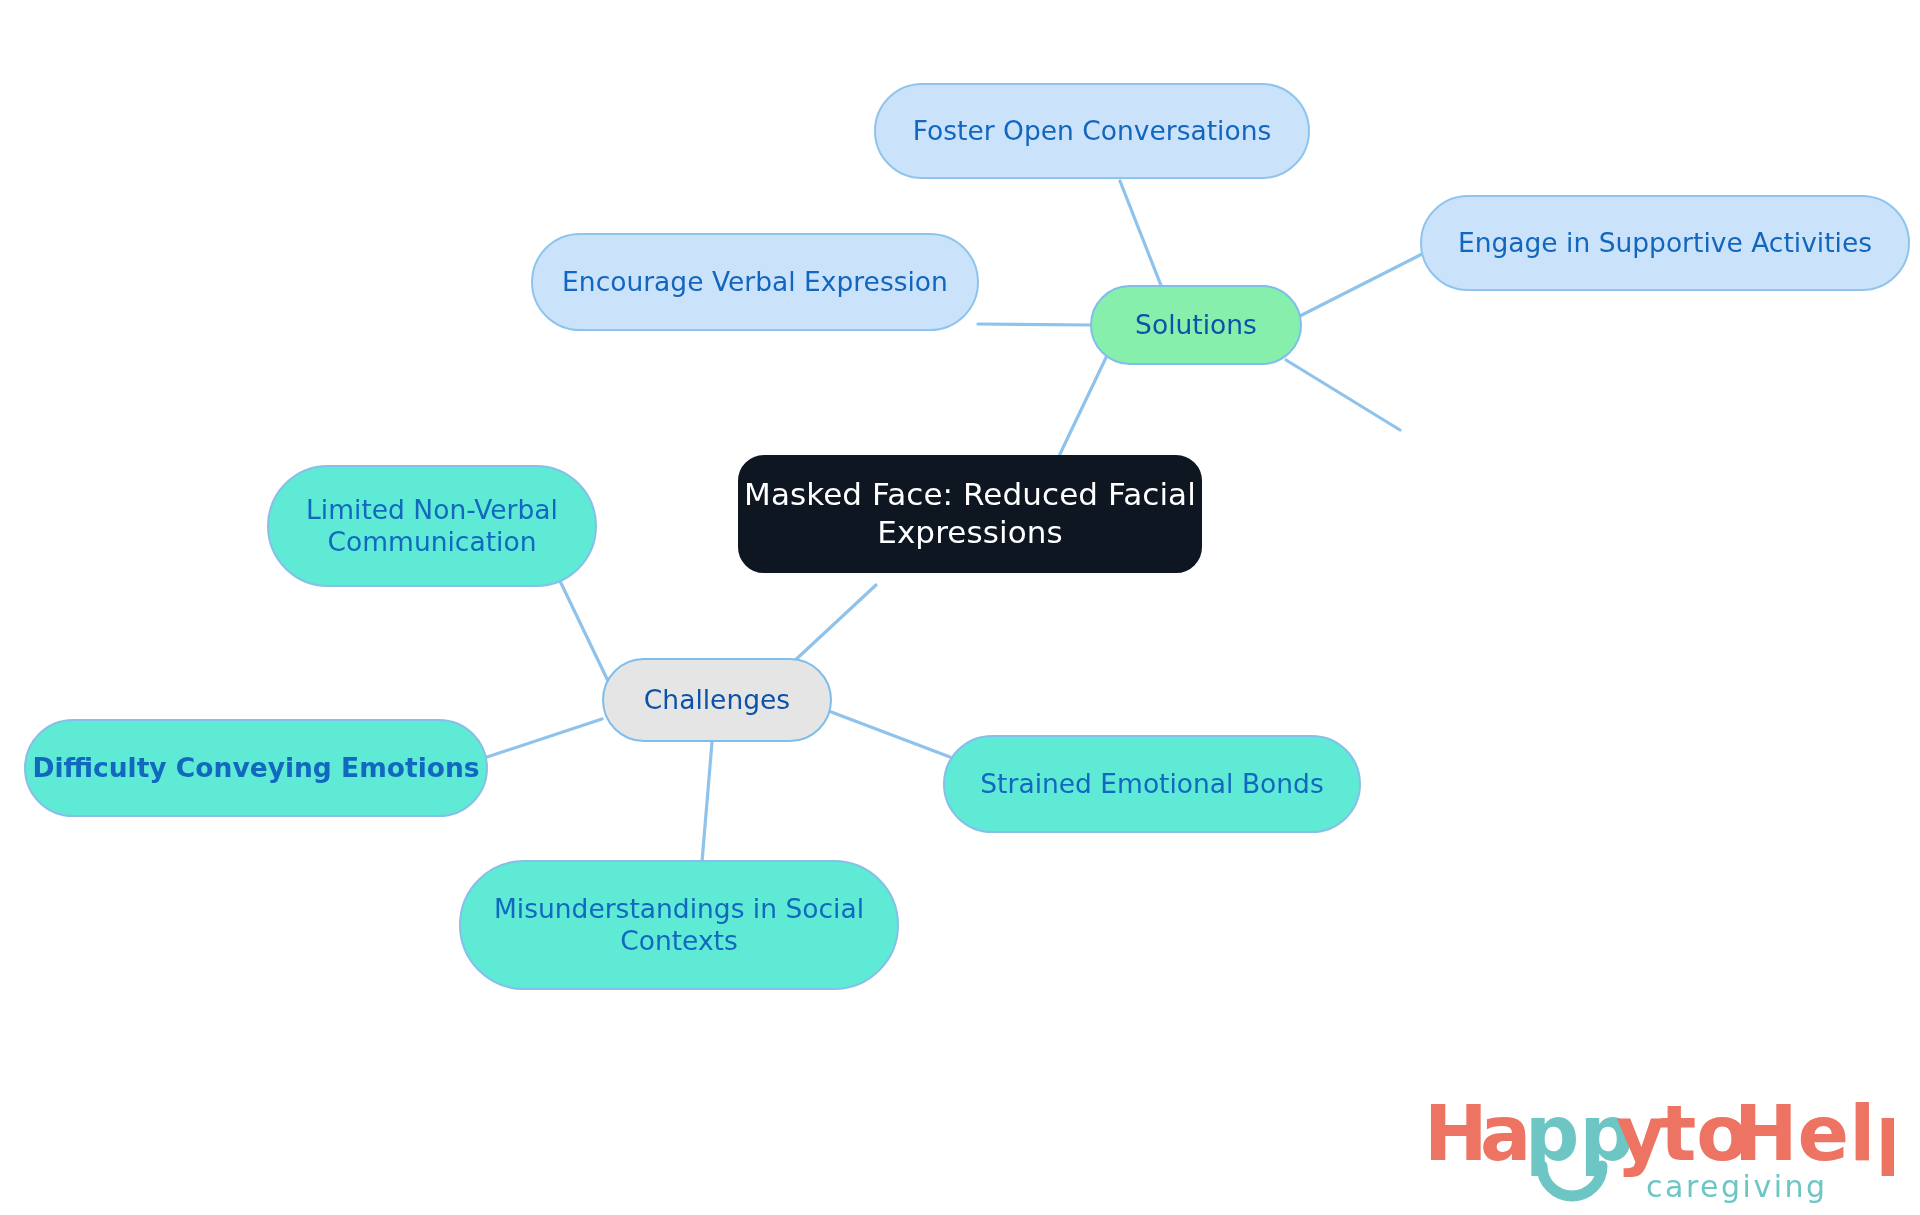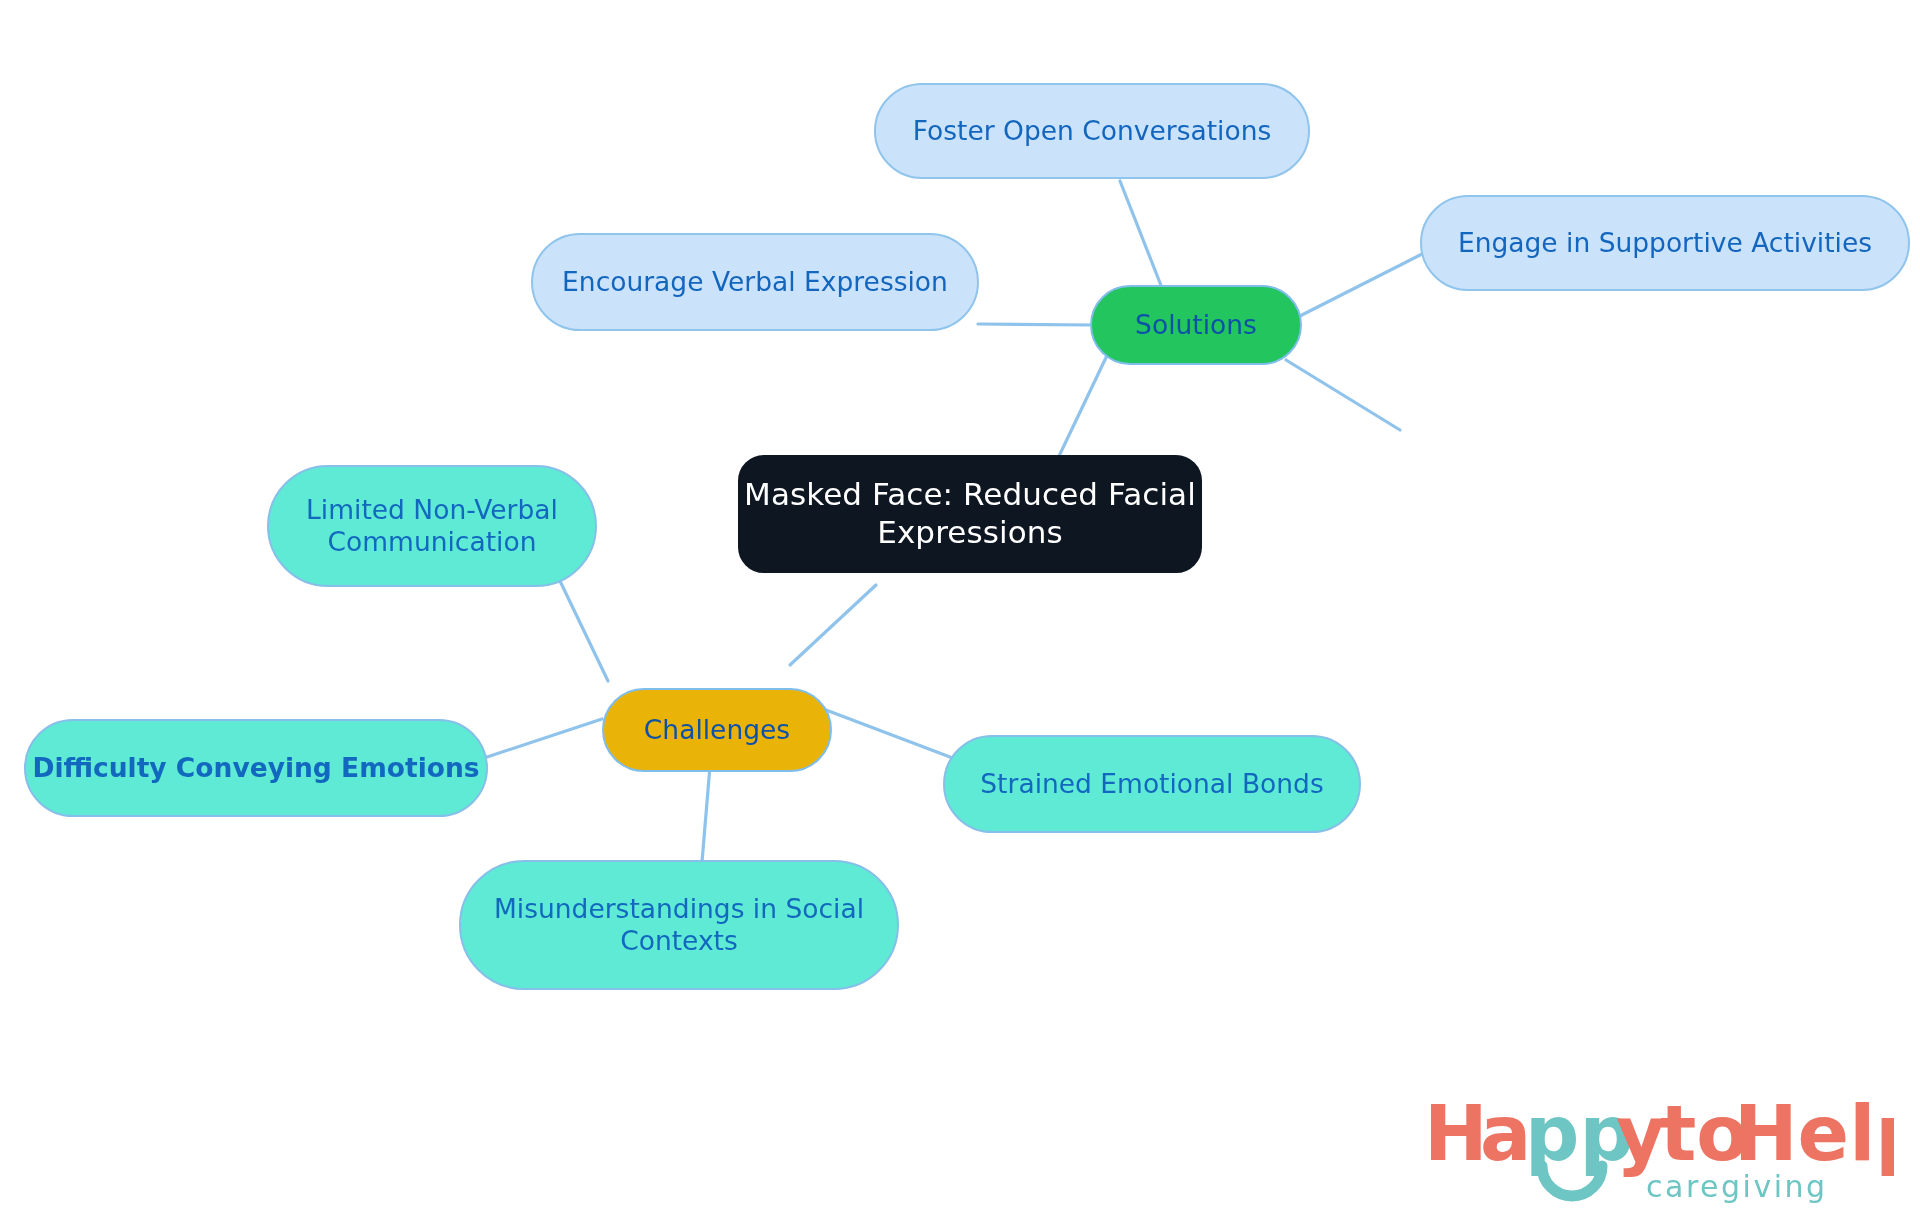--- a/index.html
+++ b/index.html
@@ -42,29 +42,28 @@
   }
   .node.root {
     background: #0e1621;
     border-color: #0e1621;
     color: #ffffff;
     border-radius: 26px;
     font-size: 31px;
     letter-spacing: 0.1px;
   }
   .node.branch {
-    background: #22c55e;
+    background: #86efac;
     border-color: #7fbdeb;
     color: #0d52a8;
     border-radius: 999px;
     font-size: 26.5px;
   }
   .node.branch.deep {
-    background: #eab308;
-    margin-top: 30px;
+    background: #e5e5e5;
   }
   .node.leaf {
     background: #cbe2fb;
     border-color: #8fc4ec;
     color: #1366bd;
     border-radius: 999px;
     font-size: 26.5px;
   }
   .node.leaf.deep {
     background: #5eead4;

